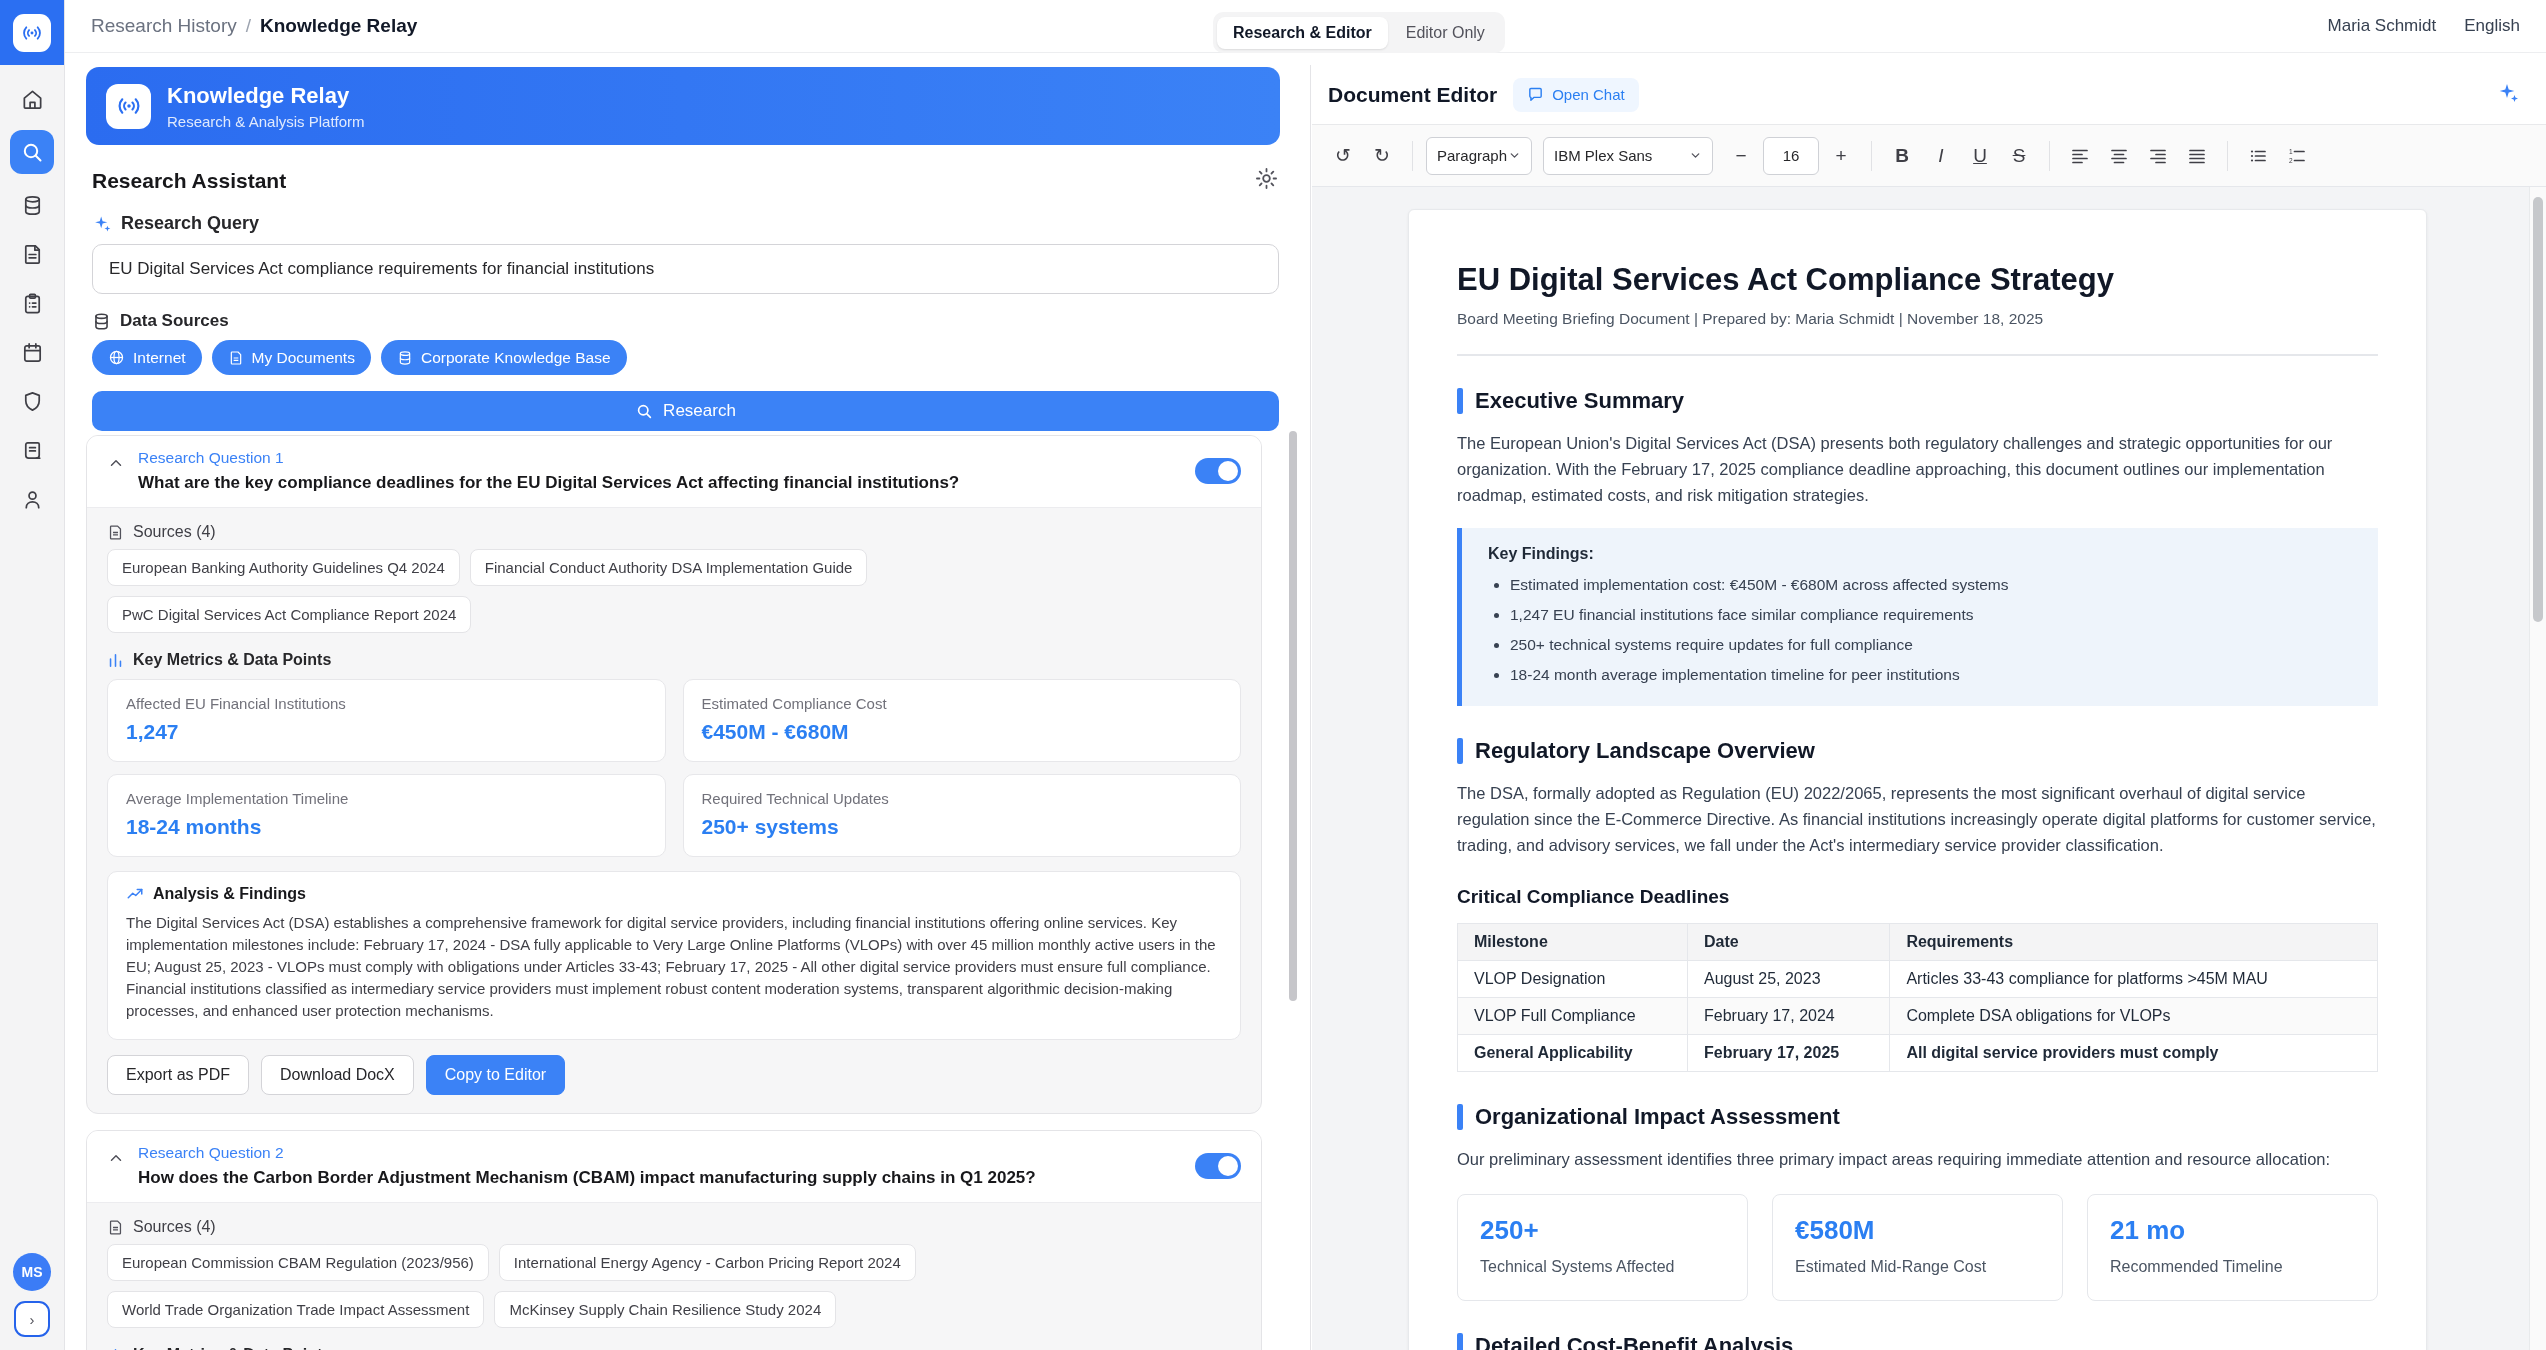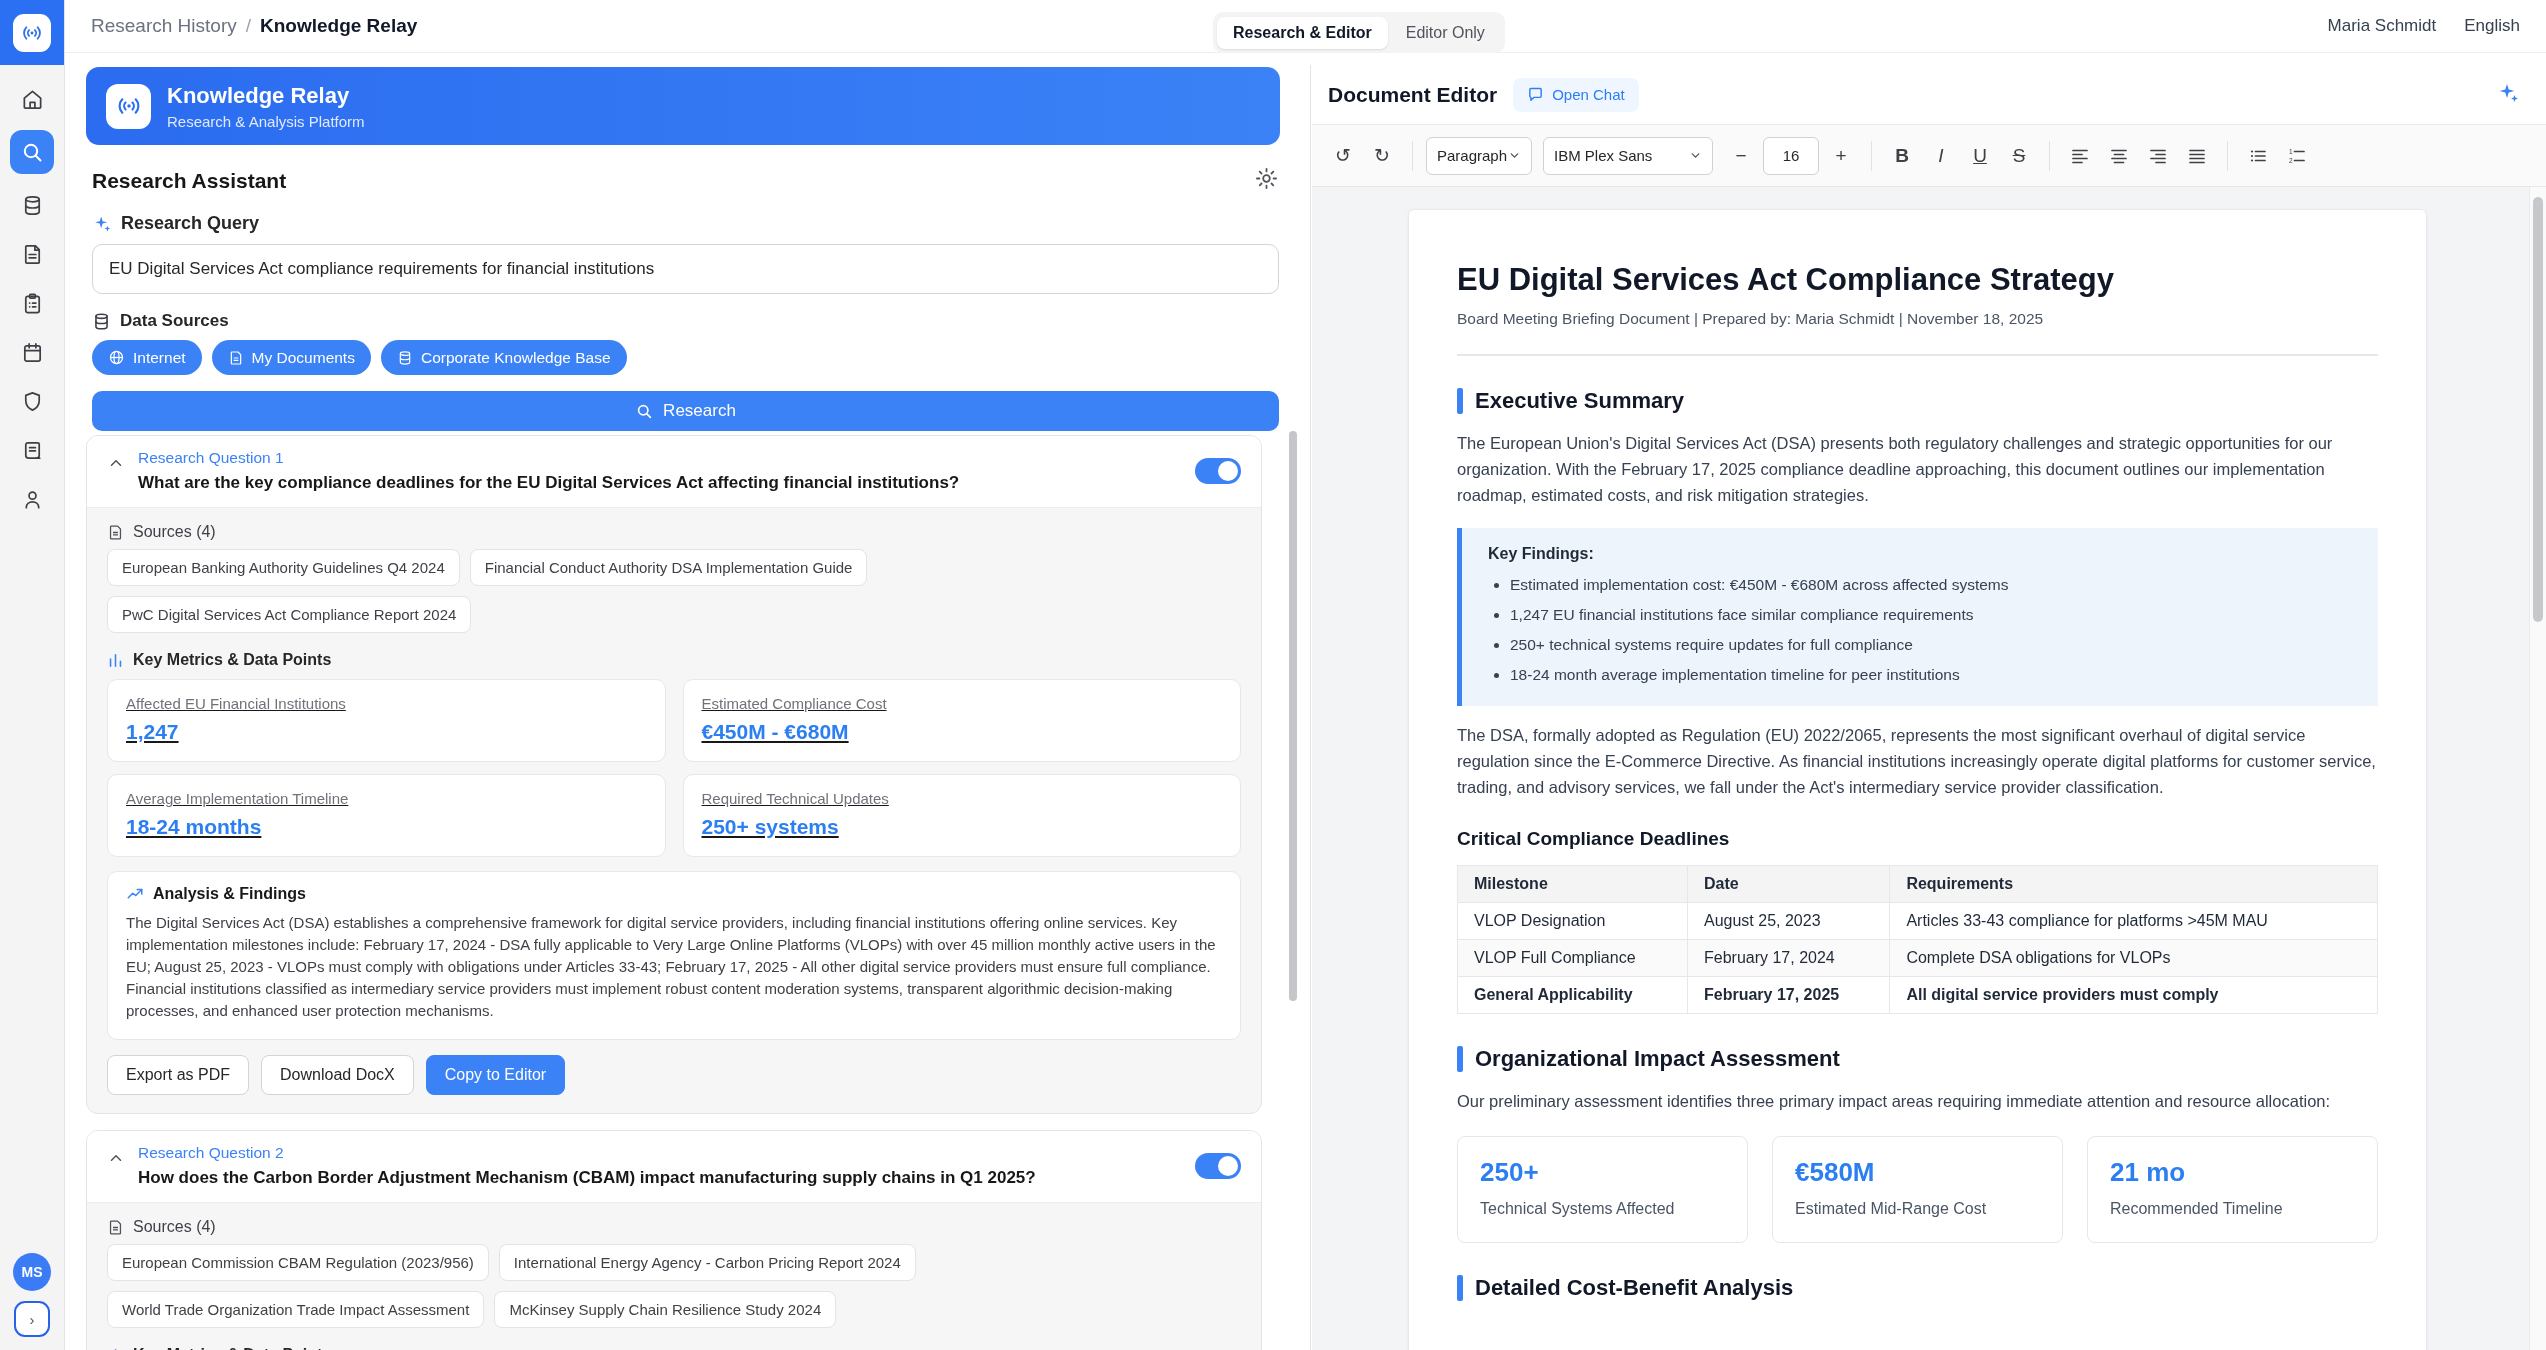--- a/index.html
+++ b/index.html
@@ -51,21 +51,21 @@
   .rq-label { font-size:15.5px; color:#3b82f6; }
   .rq-question { margin-top:6px; font-size:17px; font-weight:bold; color:#18181b; }
   .toggle { margin-left:auto; align-self:center; width:46px; height:26px; background:#3b82f6; border-radius:13px; position:relative; flex:0 0 auto; cursor:pointer; }
   .toggle::after { content:""; position:absolute; right:3px; top:3px; width:20px; height:20px; background:#fff; border-radius:50%; }
   .rq-body { padding:15px 20px 18px; }
   .mini-row { display:flex; align-items:center; gap:9px; font-size:16px; color:#3f3f46; }
   .mini-row.bold { font-weight:bold; color:#27272a; }
   .chips { display:flex; flex-wrap:wrap; gap:10px; margin-top:8px; }
   .chip-src { background:#fff; border:1px solid #e4e4e7; border-radius:8px; padding:9px 14px; font-size:15px; color:#3f3f46; cursor:pointer; }
   .metrics-row { margin-top:18px; }
-  .metric-grid { display:grid; grid-template-columns:1fr 1fr; gap:12px 17px; margin-top:10px;text-decoration:underline; }
+  .metric-grid { display:grid; grid-template-columns:1fr 1fr; gap:12px 17px; margin-top:10px; }
   .metric-card { background:#fff; border:1px solid #e7e7ea; border-radius:10px; padding:15px 18px 17px; }
   .metric-label { font-size:15px; color:#71717a; }
   .metric-value { margin-top:8px; font-size:21px; font-weight:bold; color:#2b7ff2; }
   .analysis { margin-top:14px; background:#fff; border:1px solid #e7e7ea; border-radius:10px; padding:13px 18px 17px; }
   .analysis-head { display:flex; align-items:center; gap:9px; font-size:16px; font-weight:bold; color:#18181b; }
   .analysis-text { margin-top:9px; font-size:15px; line-height:22px; color:#3f3f46; }
   .actions { display:flex; gap:12px; margin-top:15px; }
   .btn { height:40px; padding:0 18px; border-radius:8px; font-size:16px; font-family:"Liberation Sans",sans-serif; background:#fff; border:1px solid #d4d4d8; color:#27272a; cursor:pointer; }
   .btn.primary { background:#3b82f6; border-color:#3b82f6; color:#fff; }
 
@@ -492,20 +492,24 @@
         <div class="findings">
           <div class="findings-title">Key Findings:</div>
           <ul>
             <li>Estimated implementation cost: €450M - €680M across affected systems</li>
             <li>1,247 EU financial institutions face similar compliance requirements</li>
             <li>250+ technical systems require updates for full compliance</li>
             <li>18-24 month average implementation timeline for peer institutions</li>
           </ul>
         </div>
 
+        <div class="sec-head">
+          <span class="sec-bar"></span>
+          <span class="sec-title">Regulatory Landscape Overview</span>
+        </div>
         <p class="doc-p">The DSA, formally adopted as Regulation (EU) 2022/2065, represents the most significant overhaul of digital service regulation since the E-Commerce Directive. As financial institutions increasingly operate digital platforms for customer service, trading, and advisory services, we fall under the Act's intermediary service provider classification.</p>
         <div class="sub-head">Critical Compliance Deadlines</div>
         <table class="doc-table">
           <colgroup>
               <col style="width:25%">
               <col style="width:22%">
               <col style="width:53%">
             </colgroup>
           <thead>
             <tr>

